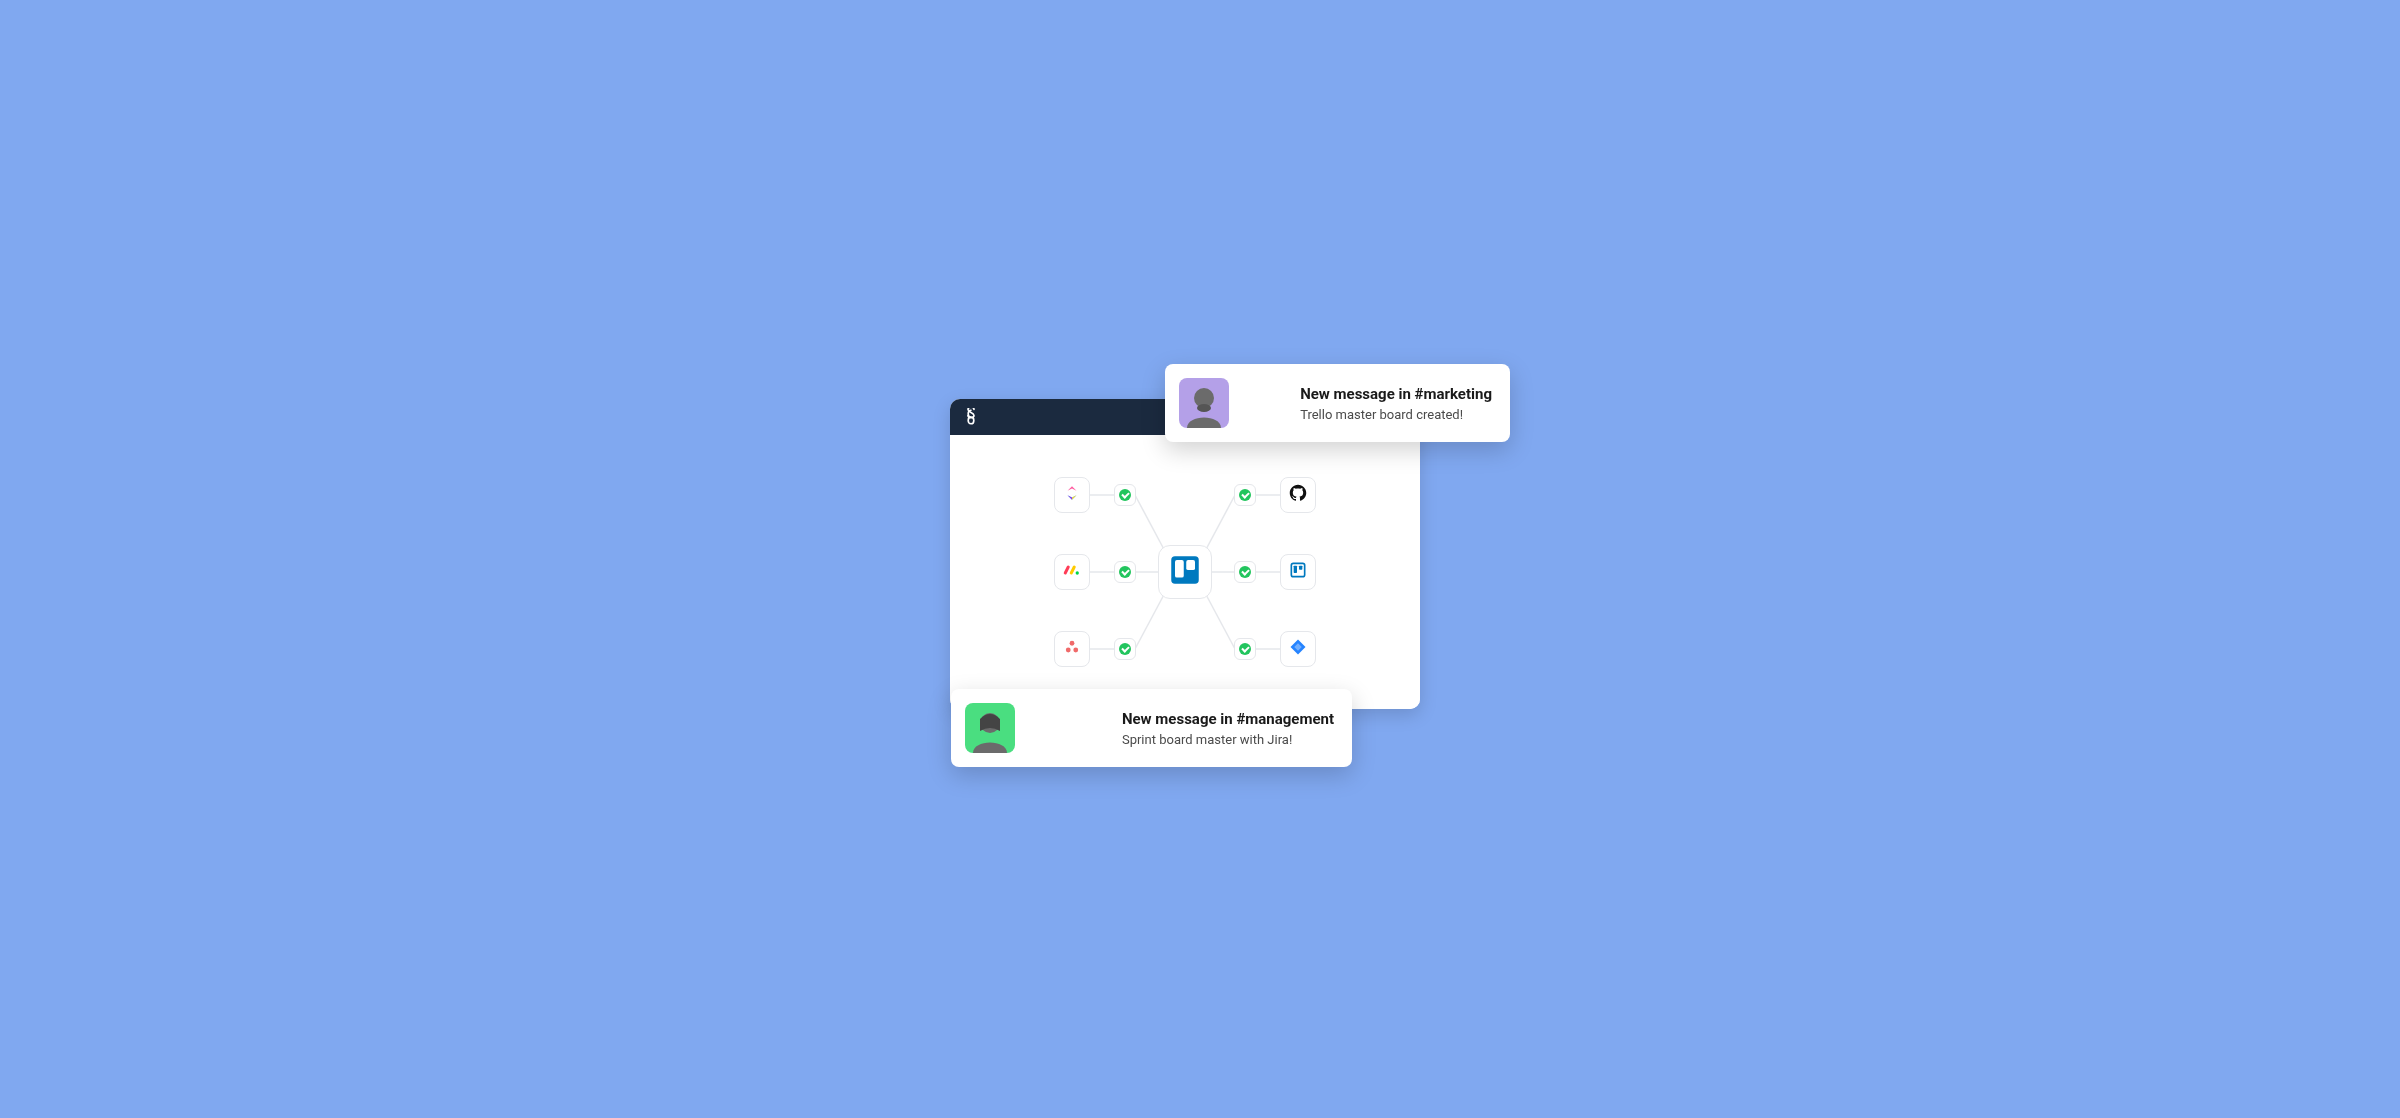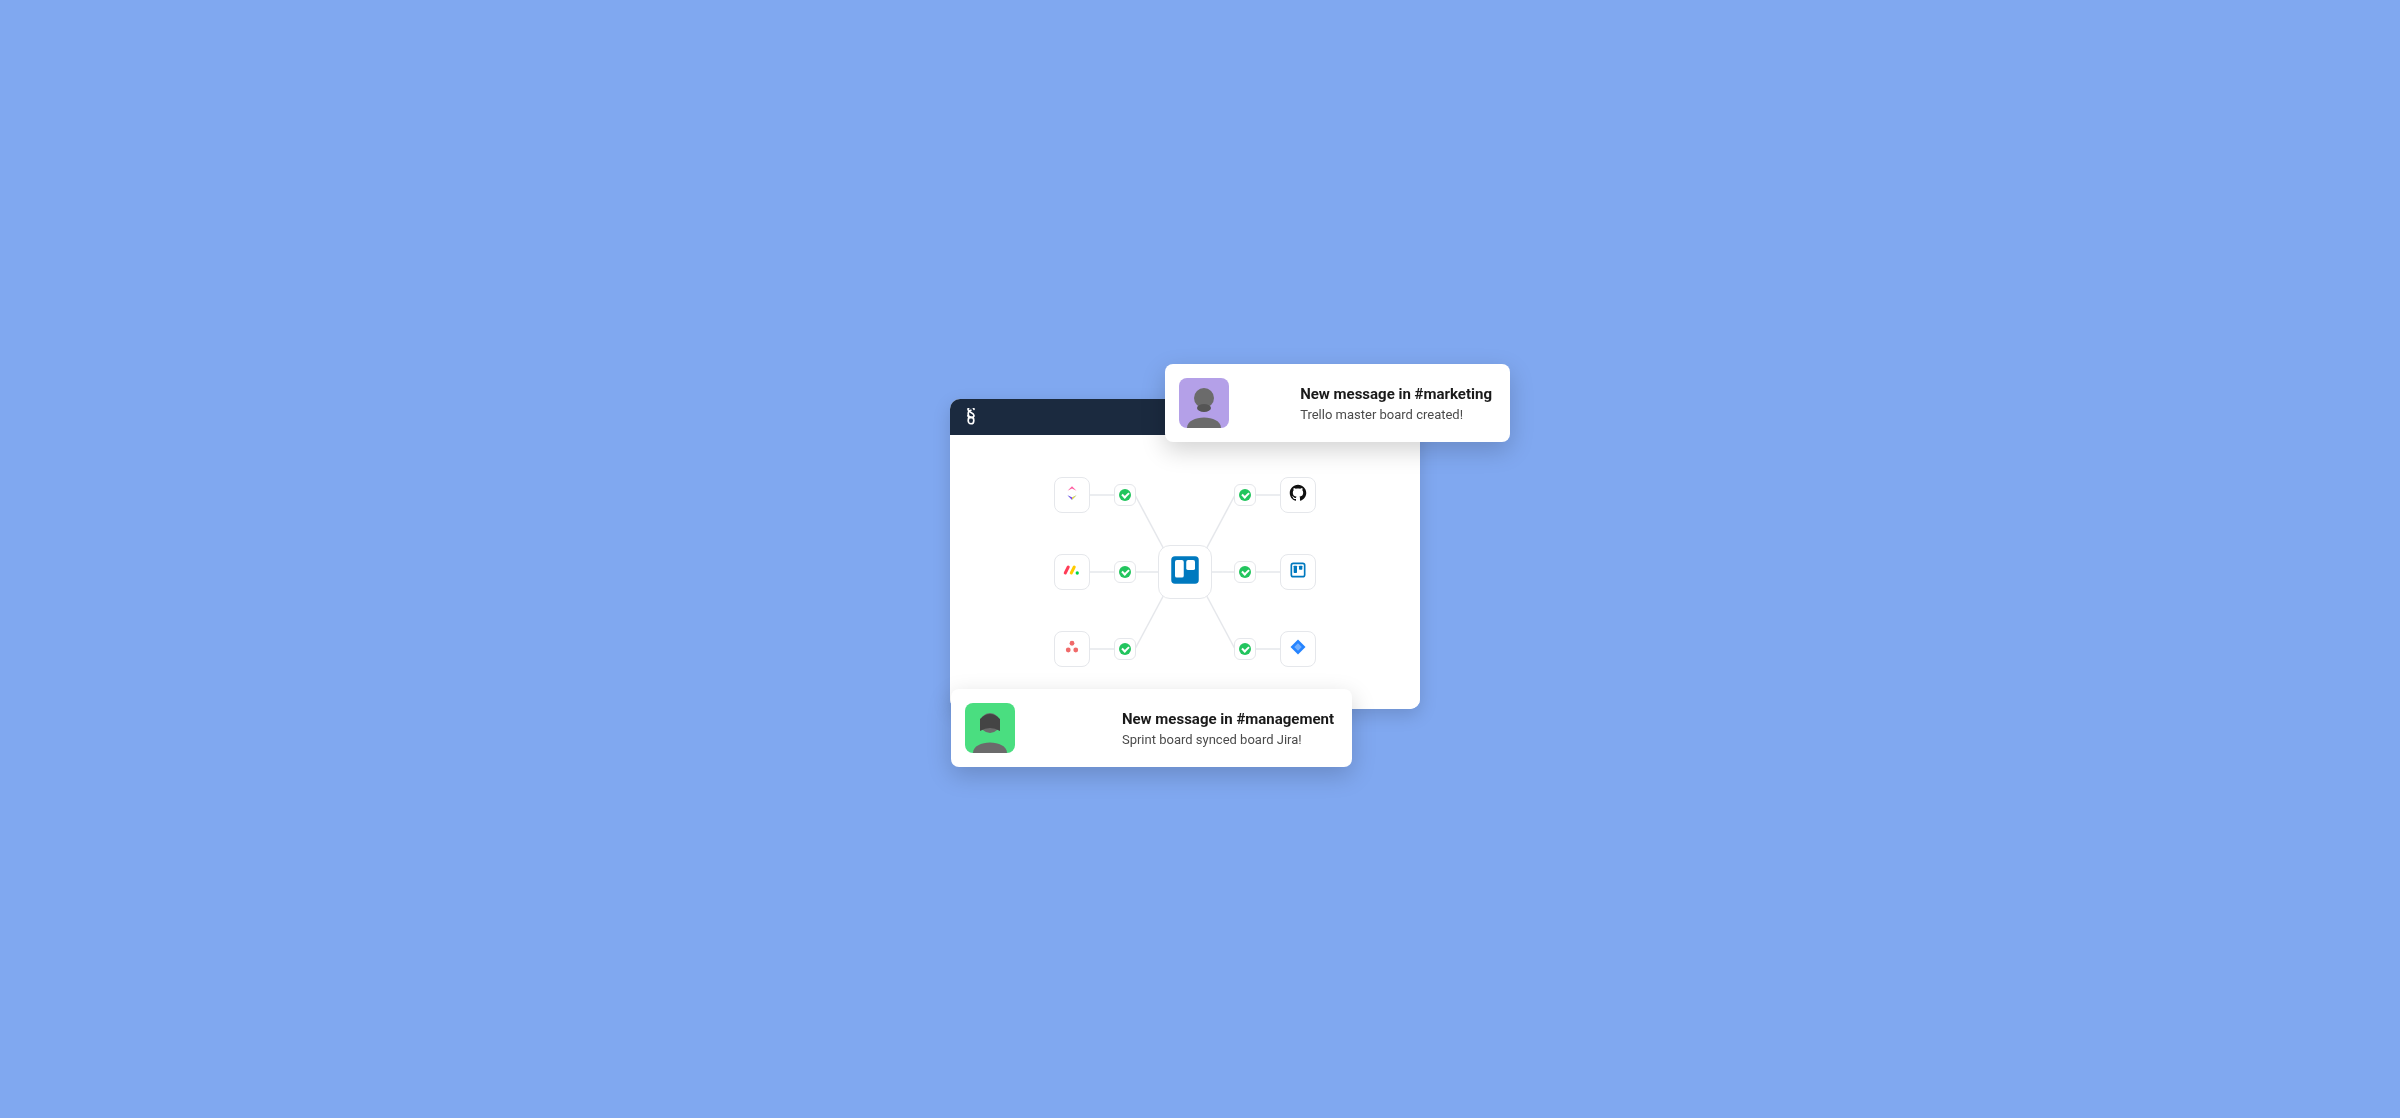--- a/index.html
+++ b/index.html
@@ -263,17 +263,17 @@
   <div class="notif notif-bottom">
     <div class="avatar" style="background:#4ade80">
       <svg width="50" height="50" viewBox="0 0 50 50">
         <circle cx="25" cy="20" r="10" fill="#6b6b6b"></circle>
         <path d="M8 50 C8 36 42 36 42 50 Z" fill="#6b6b6b"></path>
         <path d="M15 16 Q25 6 35 16 L35 28 Q25 22 15 28 Z" fill="#444"></path>
       </svg>
     </div>
     <div class="notif-text">
       <div class="title">New message in #management</div>
-      <div class="body">Sprint board synced board Jira!</div>
+      <div class="body">Sprint board master with Jira!</div>
     </div>
   </div>
 
 </div>
 
 </body></html>

